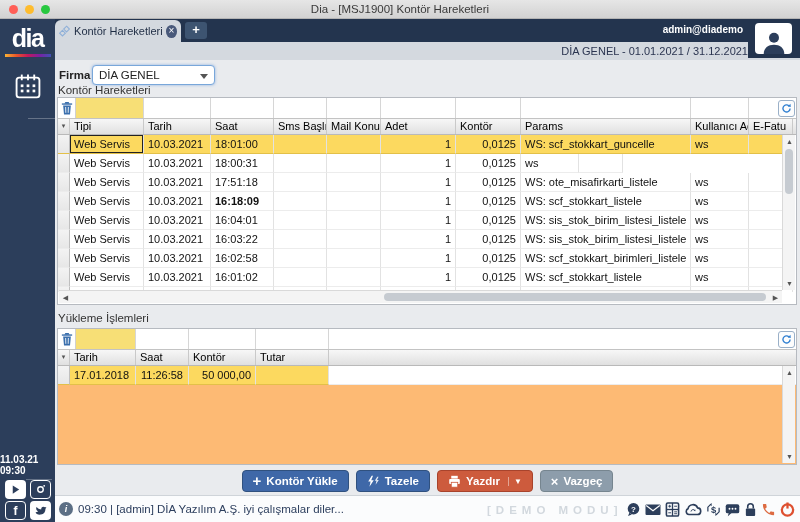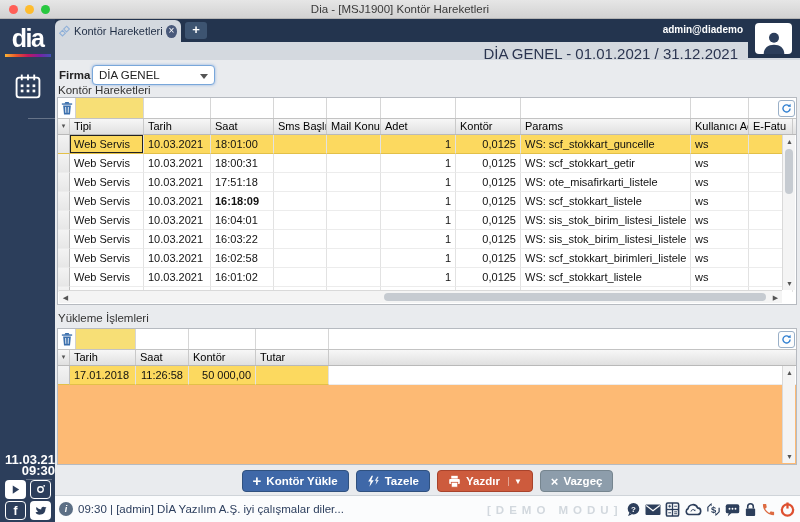--- a/index.html
+++ b/index.html
@@ -12,38 +12,38 @@
   .light { width:9px; height:9px; border-radius:50%; }
   .light.r { background:#ff5f57; } .light.y { background:#febc2e; } .light.g { background:#28c840; }
   .win-title { position:absolute; left:0; right:0; top:3px; text-align:center; font-size:11.5px; color:#3a3a3a; }
 
   
   .sidebar { position:absolute; left:0; top:19px; bottom:0; width:55px; background:#2c3e5b; }
   .logo { margin-top:5px; text-align:center; color:#fff; font-size:25px; font-weight:bold; letter-spacing:-1.5px; }
   .stripe { width:46px; height:3px; margin:1px auto 0; background:linear-gradient(90deg,#f9b233,#e8542b,#c2185b,#7b1fa2,#3f51b5); }
   .cal-btn { display:block; margin:16px auto 0; width:30px; text-align:center; cursor:pointer; }
   .side-div { margin:14px 0 0 28px; border-top:1px solid rgba(255,255,255,.28); }
-  .side-date { position:absolute; bottom:46px; left:0; right:0; text-align:right; color:#fff; font-weight:bold; font-size:13px; line-height:11px; }
+  .side-date { position:absolute; bottom:46px; left:0; right:0; text-align:left; color:#fff; font-weight:bold; font-size:10px; line-height:11px; }
   .side-div2 { position:absolute; bottom:42px; left:26px; right:3px; border-top:1px solid rgba(255,255,255,.28); }
   .social { position:absolute; bottom:2px; left:5px; display:grid; grid-template-columns:21px 21px; gap:2px 4px; }
   .soc { width:21px; height:19px; border-radius:4px; display:flex; align-items:center; justify-content:center; }
   .soc.tile { background:#fff; }
   .soc.line { border:1.5px solid #fff; color:#fff; }
   .soc.line .fglyph { font-weight:bold; font-size:12px; color:#fff; }
 
   
   .main { position:absolute; left:55px; top:19px; right:0; bottom:0; }
   .tabbar { position:absolute; top:0; left:0; right:0; height:23px; background:#23344e; }
   .tab { position:absolute; left:0; top:1px; height:22px; width:126px; background:#d4d9df; border-radius:6px 6px 0 0; display:flex; align-items:center; padding:0 4px 0 3px; gap:3px; }
   .tab-label { font-size:11px; color:#1f2d44; white-space:nowrap; }
   .tab-close { width:13px; height:13px; border-radius:50%; background:#49597a; color:#fff; font-size:10px; line-height:12px; text-align:center; cursor:pointer; }
   .newtab { position:absolute; left:130px; top:3px; width:22px; height:17px; background:#3d5471; border-radius:3px; color:#fff; font-weight:bold; font-size:13px; line-height:16px; text-align:center; cursor:pointer; }
   .user-email { position:absolute; right:57px; top:5px; color:#fff; font-size:10px; font-weight:bold; }
   .subheader { position:absolute; top:23px; left:0; right:0; height:18px; background:#d4d9df; }
-  .period { position:absolute; right:62px; top:3px; font-size:15px; color:#2b3550; }
+  .period { position:absolute; right:52px; top:3px; font-size:11px; color:#2b3550; }
   .avatar-block { position:absolute; right:0; top:0; width:52px; height:39px; background:#23344e; }
   .avatar-box { position:absolute; right:8px; top:4px; width:37px; height:31px; background:#fff; border-radius:4px; display:flex; align-items:flex-end; justify-content:center; overflow:hidden; }
 
   
   .content { position:absolute; top:41px; left:0; right:0; bottom:27px; background:#e9ebee; }
   .firma-label { position:absolute; left:4px; top:9px; font-size:11.5px; font-weight:bold; color:#222; }
   .select { position:absolute; left:37px; top:5px; width:123px; height:20px; background:#fff; border:1px solid #79a7da; box-shadow:0 0 3px rgba(80,140,220,.6); border-radius:4px; font-size:11.5px; color:#222; line-height:18px; padding-left:6px; cursor:pointer; }
   .select .caret { position:absolute; right:6px; top:8px; width:0; height:0; border-left:4px solid transparent; border-right:4px solid transparent; border-top:5px solid #555; }
   .mevcut { position:absolute; right:10px; top:8px; font-size:12.5px; font-weight:bold; color:#f00; }
   .sec-label { position:absolute; left:3px; font-size:11.5px; color:#333; }
@@ -251,21 +251,20 @@
             </div>
             <div class="trow">
               <div class="cell selcol" style="width: 12px;"></div>
               <div class="cell" style="width: 74px;">Web Servis</div>
               <div class="cell" style="width: 67px;">10.03.2021</div>
               <div class="cell" style="width: 63px;">18:00:31</div>
               <div class="cell" style="width: 53px;"></div>
               <div class="cell" style="width: 54px;"></div>
               <div class="cell num" style="width: 75px;">1</div>
               <div class="cell num" style="width: 65px;">0,0125</div>
-              <div class="cell" style="width: 170px;">WS: scf_stokkart_getir</div>
               <div class="cell" style="width: 58px;">ws</div>
               <div class="cell" style="width: 44px;"></div>
             </div>
             <div class="trow">
               <div class="cell selcol" style="width: 12px;"></div>
               <div class="cell" style="width: 74px;">Web Servis</div>
               <div class="cell" style="width: 67px;">10.03.2021</div>
               <div class="cell" style="width: 63px;">17:51:18</div>
               <div class="cell" style="width: 53px;"></div>
               <div class="cell" style="width: 54px;"></div>

